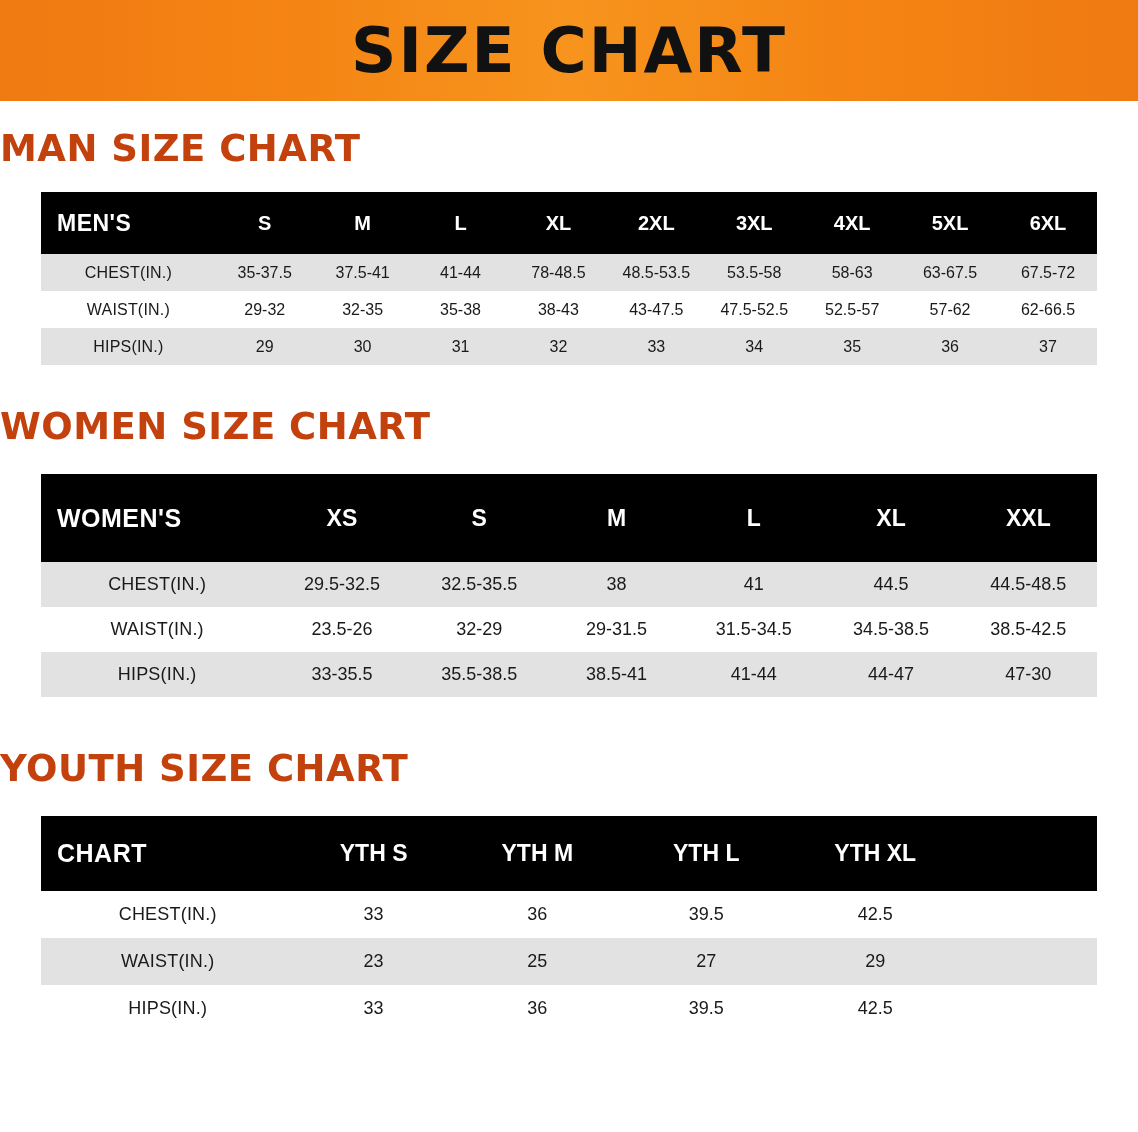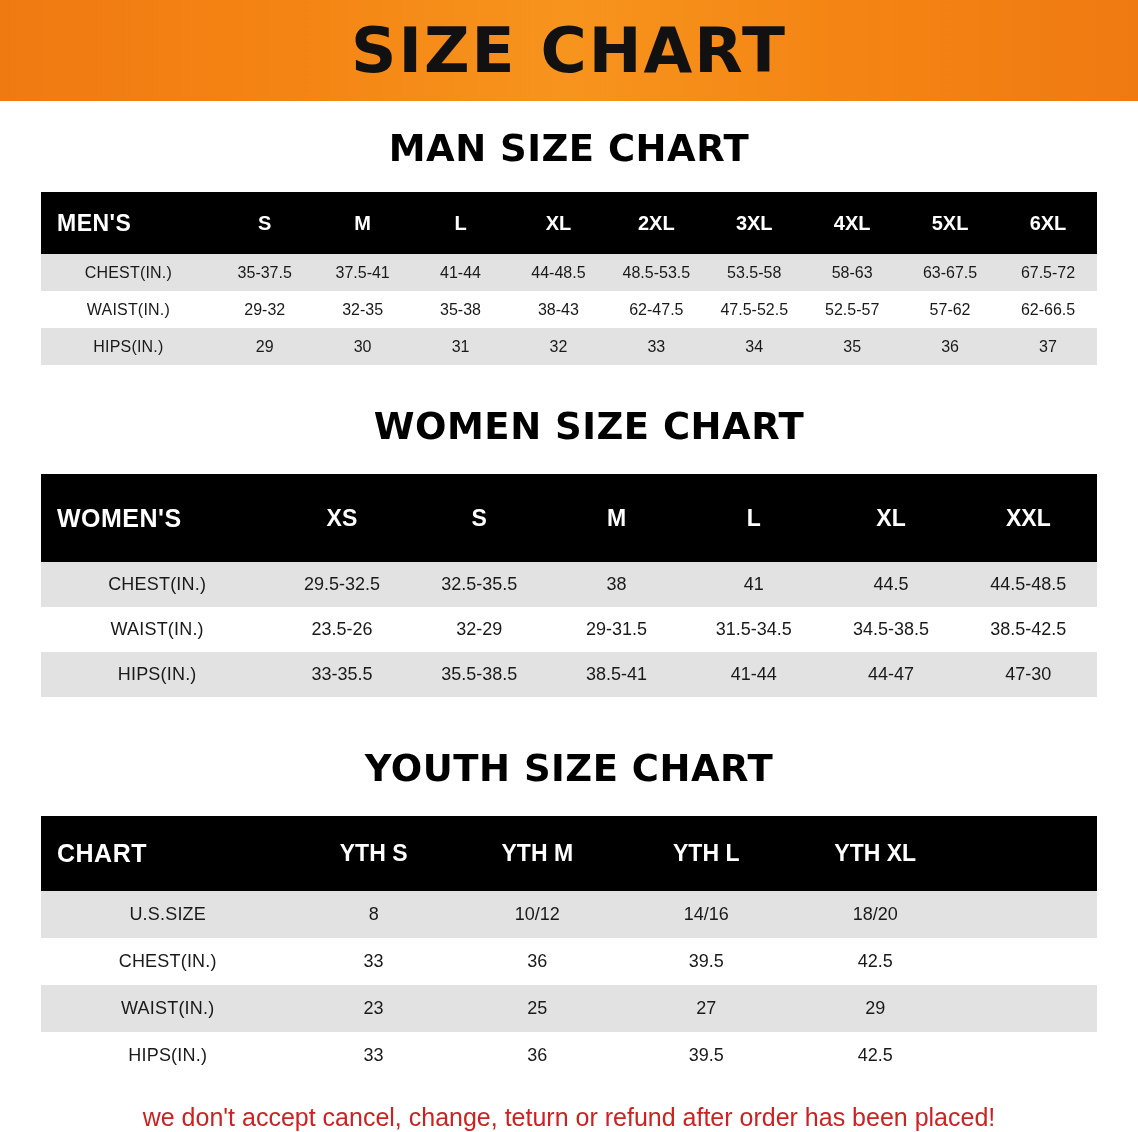--- a/index.html
+++ b/index.html
@@ -26,29 +26,28 @@
     font-family: "DejaVu Sans", sans-serif;
     font-weight: 700;
     font-size: 63px;
     letter-spacing: 2px;
     color: #111111;
     line-height: 1;
   }
 
   
   .section-heading {
-    text-align: center;
     font-family: "DejaVu Sans", sans-serif;
     font-weight: 700;
     font-size: 37px;
-    color: #000000;
+    color: #c2410c;
     letter-spacing: 0.5px;
   }
   #man-heading   { margin-top: 26px; }
-  #women-heading { margin-top: 40px; margin-left: 40px; }
+  #women-heading { margin-top: 40px; }
   #youth-heading { margin-top: 50px; }
 
   
   .table-wrap {
     width: 1056px;
     margin: 0 auto;
   }
   #man-table-wrap   { margin-top: 22px; }
   #women-table-wrap { margin-top: 26px; }
   #youth-table-wrap { margin-top: 26px; }
@@ -149,34 +148,34 @@
         <th>5XL</th>
         <th>6XL</th>
       </tr>
     </thead>
     <tbody>
       <tr class="shade">
         <td class="row-label">CHEST(IN.)</td>
         <td>35-37.5</td>
         <td>37.5-41</td>
         <td>41-44</td>
-        <td>44-48.5</td>
+        <td>78-48.5</td>
         <td>48.5-53.5</td>
         <td>53.5-58</td>
         <td>58-63</td>
         <td>63-67.5</td>
         <td>67.5-72</td>
       </tr>
       <tr class="plain">
         <td class="row-label">WAIST(IN.)</td>
         <td>29-32</td>
         <td>32-35</td>
         <td>35-38</td>
         <td>38-43</td>
-        <td>62-47.5</td>
+        <td>43-47.5</td>
         <td>47.5-52.5</td>
         <td>52.5-57</td>
         <td>57-62</td>
         <td>62-66.5</td>
       </tr>
       <tr class="shade">
         <td class="row-label">HIPS(IN.)</td>
         <td>29</td>
         <td>30</td>
         <td>31</td>
@@ -263,28 +262,20 @@
       <tr>
         <th class="row-label">CHART</th>
         <th>YTH S</th>
         <th>YTH M</th>
         <th>YTH L</th>
         <th>YTH XL</th>
         <th></th>
       </tr>
     </thead>
     <tbody>
-      <tr class="shade">
-        <td class="row-label">U.S.SIZE</td>
-        <td>8</td>
-        <td>10/12</td>
-        <td>14/16</td>
-        <td>18/20</td>
-        <td></td>
-      </tr>
       <tr class="plain">
         <td class="row-label">CHEST(IN.)</td>
         <td>33</td>
         <td>36</td>
         <td>39.5</td>
         <td>42.5</td>
         <td></td>
       </tr>
       <tr class="shade">
         <td class="row-label">WAIST(IN.)</td>
@@ -300,14 +291,13 @@
         <td>36</td>
         <td>39.5</td>
         <td>42.5</td>
         <td></td>
       </tr>
     </tbody>
   </table>
 </div>
 
 <div class="note">
-  <span class="note-line">we don't accept cancel, change, teturn or refund after order has been placed!</span>
 </div>
 
 </body></html>

